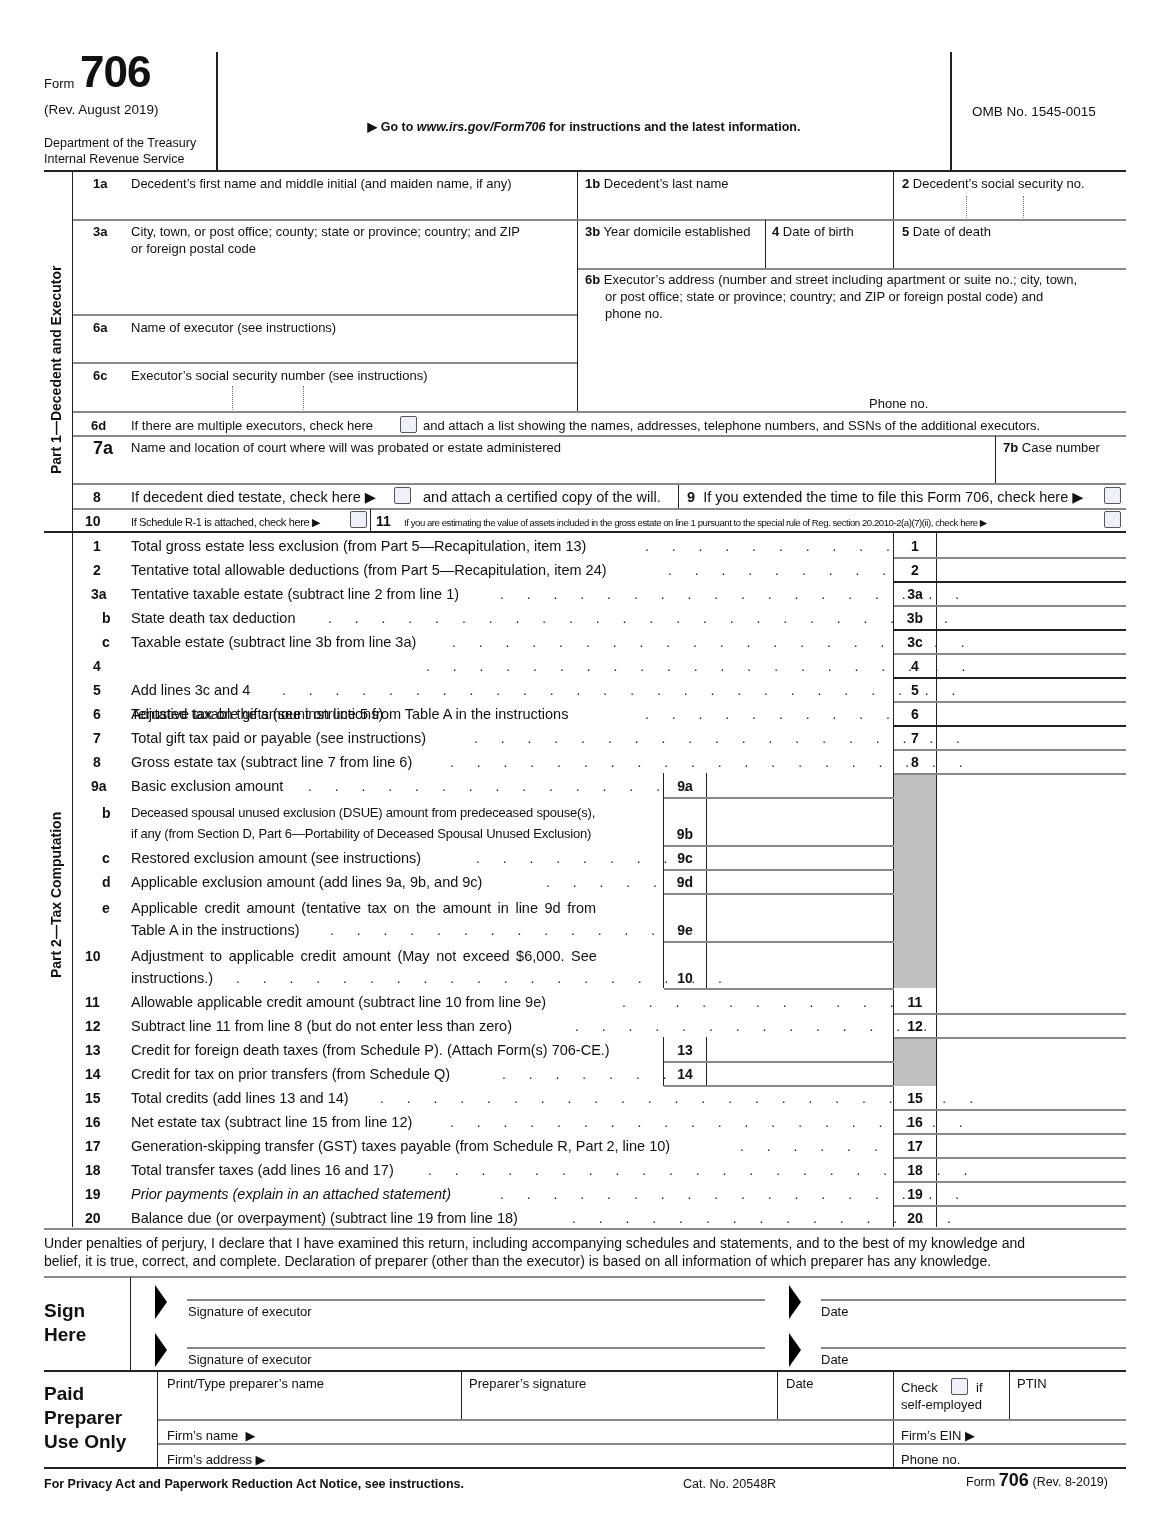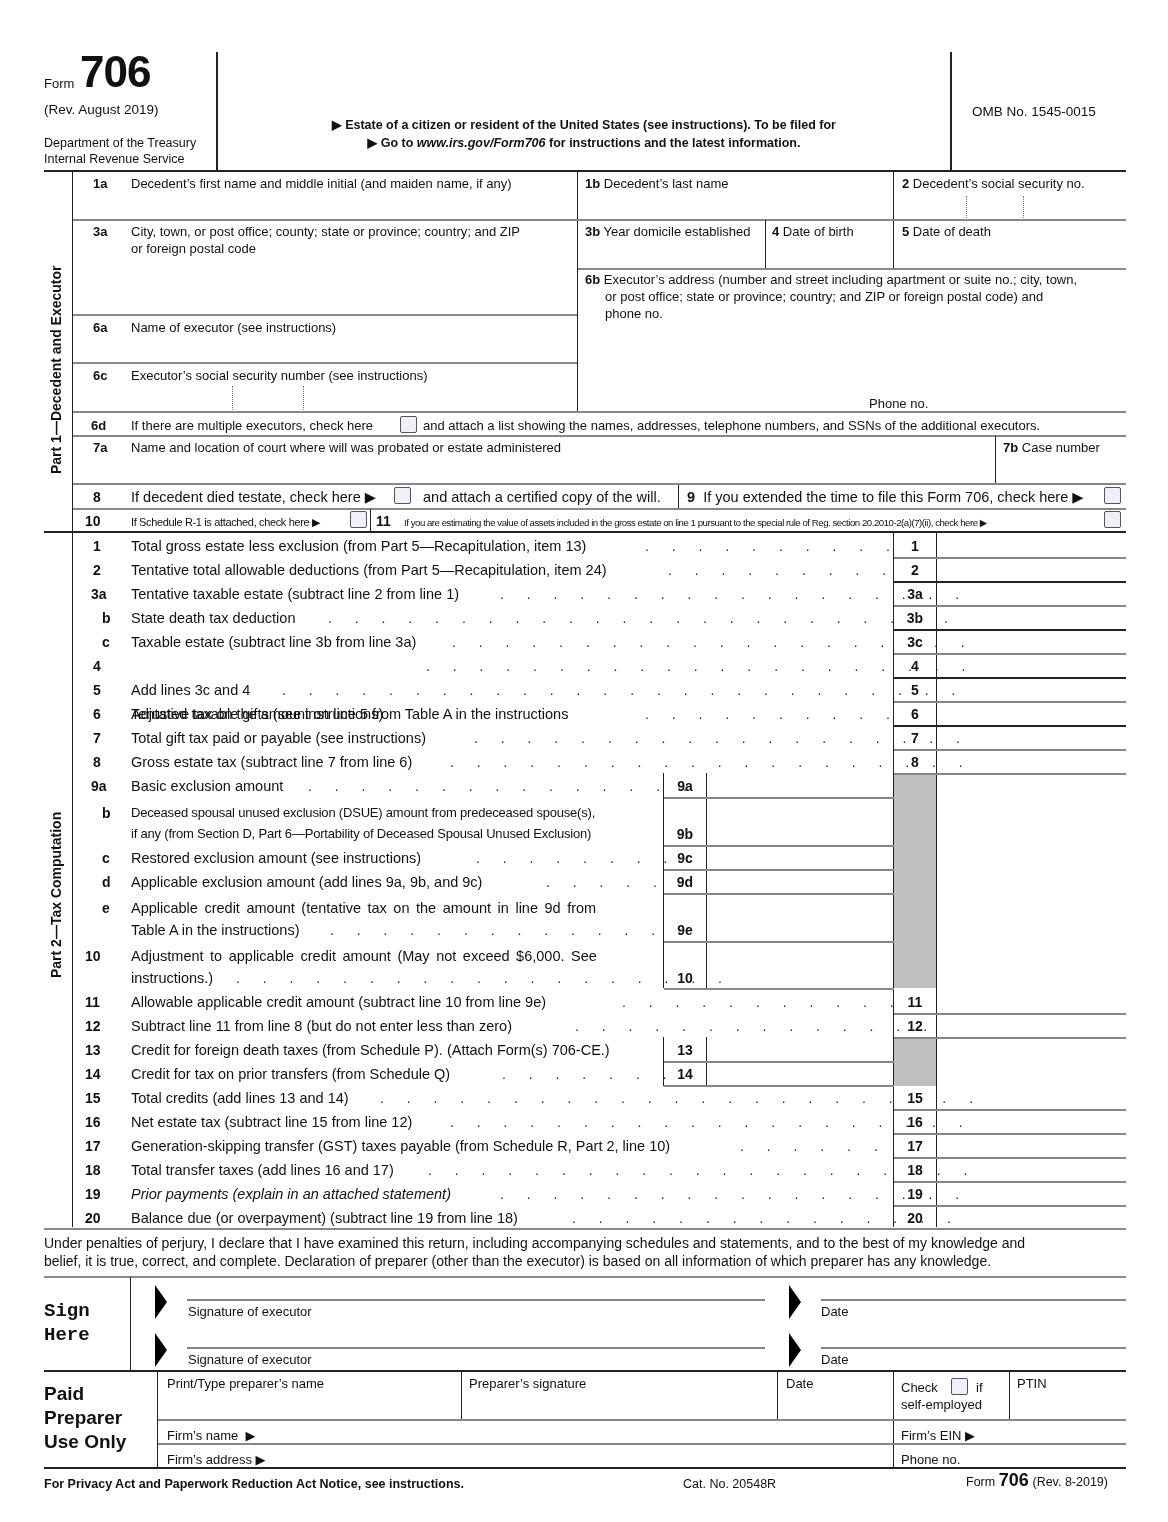--- a/index.html
+++ b/index.html
@@ -30,21 +30,20 @@
   <span class="abs b" style="left:80px;top:48px;font-size:44px;line-height:48px;letter-spacing:-1px;">706</span>
   <span class="txt" style="left:44px;top:102px;font-size:13.5px;">(Rev. August 2019)</span>
   <span class="txt" style="left:44px;top:135px;font-size:12.5px;">Department of the Treasury</span>
   <span class="txt" style="left:44px;top:151px;font-size:12.5px;">Internal Revenue Service</span>
 
   <div class="vl" style="left:216px;top:52px;height:118px;border-left-width:2px;"></div>
 
   <div class="abs b" style="left:218px;top:52px;width:732px;text-align:center;font-size:25px;line-height:28px;">
   </div>
   <div class="abs b" style="left:218px;top:117px;width:732px;text-align:center;font-size:12.5px;line-height:16px;">
-    <div>▶ Estate of a citizen or resident of the United States (see instructions). To be filed for</div>
     <div style="margin-top:2px;">
       <span>▶ Go to </span><i>www.irs.gov/Form706</i><span> for instructions and the latest information.</span>
     </div>
   </div>
 
   <div class="vl" style="left:950px;top:52px;height:118px;border-left-width:2px;"></div>
   <span class="txt" style="left:972px;top:104px;font-size:13.5px;">OMB No. 1545-0015</span>
 </div>
 
 <div class="hl dark" style="left:44px;top:170px;width:1082px;border-top-width:2px;"></div>
@@ -102,21 +101,21 @@
 
   <div class="hl" style="left:73px;top:411px;width:1053px;"></div>
 
   <span class="lnum" style="left:91px;top:418px;font-size:13px;">6d</span>
   <span class="txt" style="left:131px;top:418px;">If there are multiple executors, check here</span>
   <div class="cb" style="left:400px;top:416px;"></div>
   <span class="txt" style="left:423px;top:418px;">and attach a list showing the names, addresses, telephone numbers, and SSNs of the additional executors.</span>
 
   <div class="hl" style="left:73px;top:435px;width:1053px;"></div>
 
-  <span class="lnum" style="left:93px;top:440px;font-size:13px;">7a</span>
+  <span class="lnum" style="left:93px;top:440px;font-size:18px;">7a</span>
   <span class="txt" style="left:131px;top:440px;">Name and location of court where will was probated or estate administered</span>
   <div class="field" style="left:128px;top:458px;width:864px;height:24px;"></div>
   <div class="vl" style="left:995px;top:436px;height:48px;"></div>
   <span class="txt" style="left:1003px;top:440px;"><b>7b</b> <span>Case number</span></span>
   <div class="field" style="left:998px;top:458px;width:126px;height:24px;"></div>
 
   <div class="hl" style="left:73px;top:483px;width:1053px;"></div>
 
   <span class="lnum" style="left:93px;top:489px;font-size:14px;">8</span>
   <span class="txt" style="left:131px;top:489px;font-size:14.5px;">If decedent died testate, check here ▶</span>
@@ -370,21 +369,21 @@
 <div class="hl" style="left:44px;top:1228px;width:1082px;"></div>
 
 <div>
   <div class="txt" style="left:44px;top:1234px;font-size:14px;line-height:18px;">Under penalties of perjury, I declare that I have examined this return, including accompanying schedules and statements, and to the best of my knowledge and</div>
   <div class="txt" style="left:44px;top:1252px;font-size:14px;line-height:18px;">belief, it is true, correct, and complete. Declaration of preparer (other than the executor) is based on all information of which preparer has any knowledge.</div>
 </div>
 
 <div class="hl" style="left:44px;top:1276px;width:1082px;"></div>
 
 <div>
-  <div class="abs b" style="left:44px;top:1299px;font-size:19px;line-height:24px;font-family:Liberation Mono, monospace;">
+  <div class="abs b" style="left:44px;top:1299px;font-size:19px;line-height:24px;">
     <div>Sign</div>
     <div>Here</div>
   </div>
   <div class="vl" style="left:130px;top:1277px;height:94px;"></div>
 
   <div class="arrow" style="left:155px;top:1285px;"></div>
   <div class="hl" style="left:187px;top:1299px;width:578px;"></div>
   <div class="field" style="left:187px;top:1278px;width:578px;height:22px;"></div>
   <span class="txt" style="left:188px;top:1304px;">Signature of executor</span>
   <div class="arrow" style="left:789px;top:1285px;"></div>

